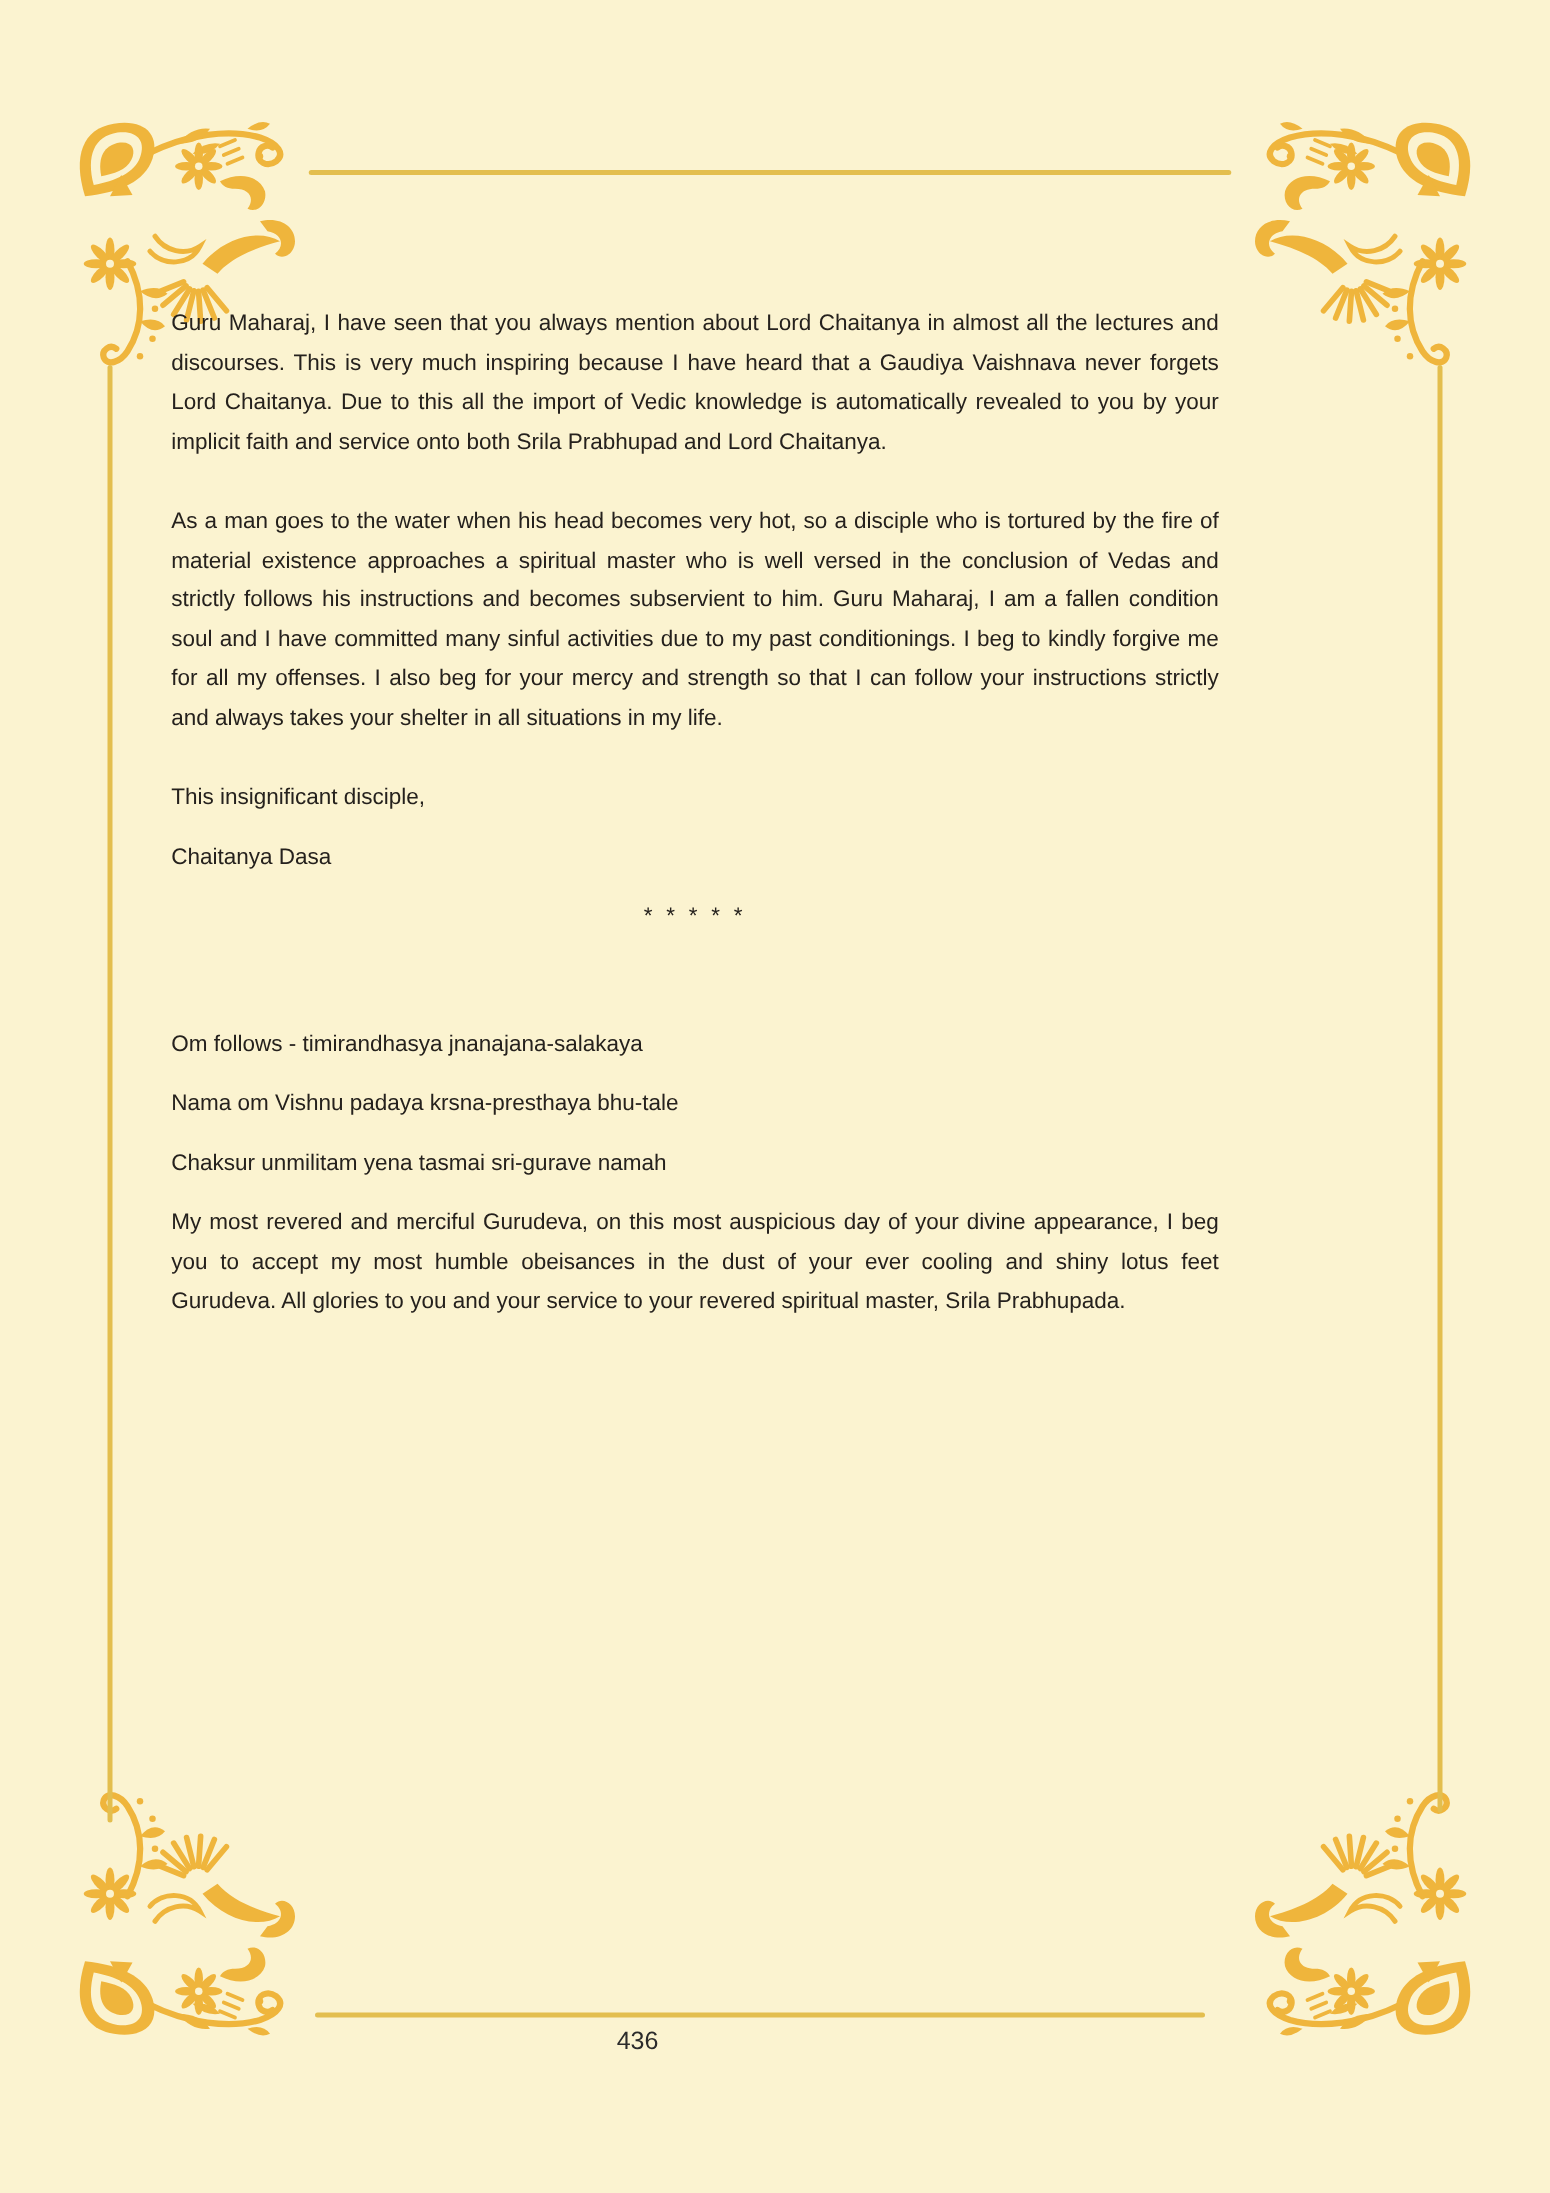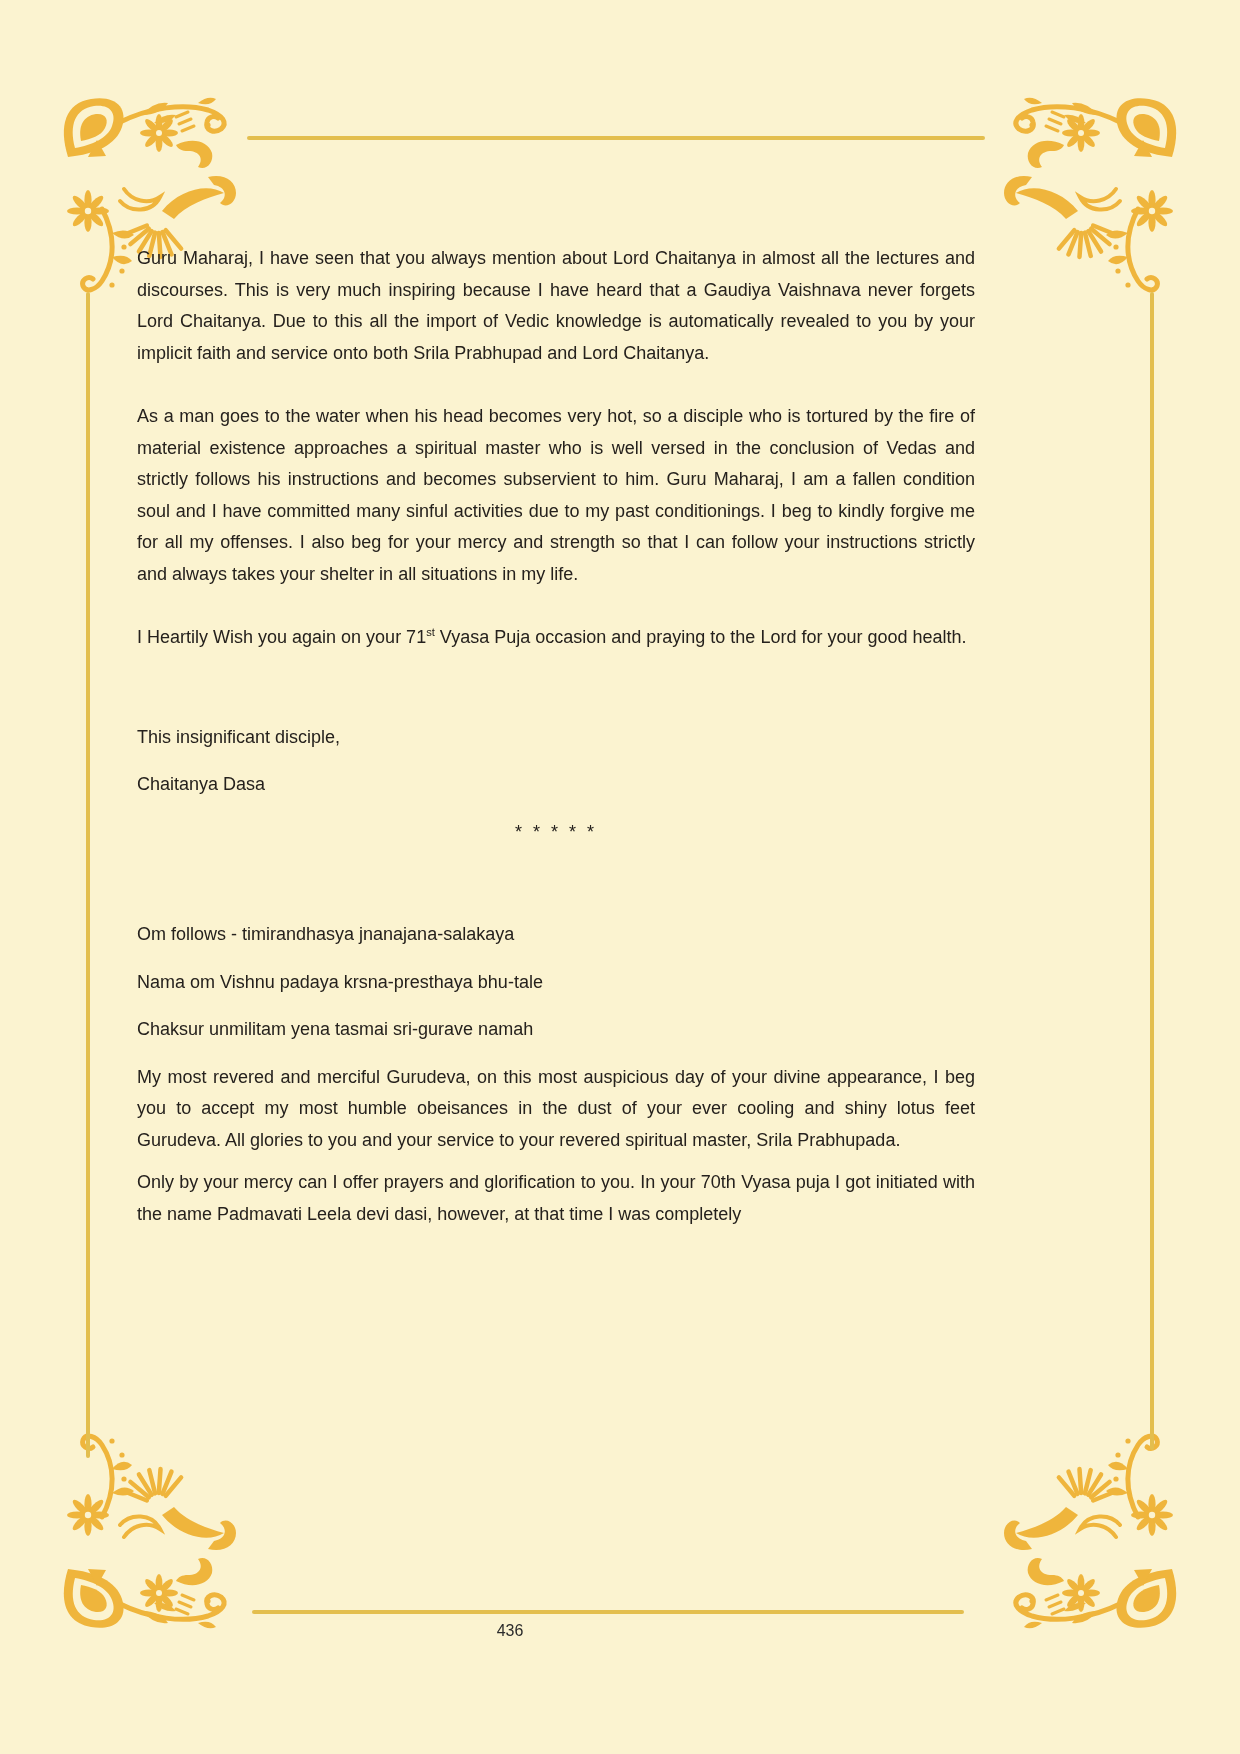--- a/index.html
+++ b/index.html
@@ -40,21 +40,21 @@
   .wish{margin-bottom:68px;}
   .signoff,.sig-name{margin-bottom:16px;}
   .sig-place{margin-bottom:63px;}
   .stars{text-align:center;letter-spacing:3px;margin-bottom:71px;}
   .mantra{margin-bottom:16px;}
   .mantra-last{margin-bottom:22px;}
   .p4{margin-bottom:11px;}
   sup{font-size:62%;line-height:0;vertical-align:super;}
   .pageno{
     position:absolute;left:0;top:1622px;width:1020px;
-    text-align:center;font-size:16px;color:#2b2b2b;
+    text-align:center;font-size:20px;color:#2b2b2b;
   }
 </style>
 </head>
 <body>
 
 <svg width="0" height="0" style="position:absolute">
   <defs>
     <symbol id="corner-ornament" viewBox="0 0 200 215">
 
       <path class="g-stroke" stroke-width="5" d="M60 30 C92 14 126 10 150 17 C165 22 170 30 163 36 C156 41 147 37 149 29 C150 24 156 22 160 25"></path>
@@ -146,27 +146,25 @@
       </svg>
   </div>
   <div class="frame-line line-top"></div>
   <div class="frame-line line-bottom"></div>
   <div class="frame-line line-left"></div>
   <div class="frame-line line-right"></div>
 
   <main class="content">
     <p class="para p1">Guru Maharaj, I have seen that you always mention about Lord Chaitanya in almost all the lectures and discourses. This is very much inspiring because I have heard that a Gaudiya Vaishnava never forgets Lord Chaitanya. Due to this all the import of Vedic knowledge is automatically revealed to you by your implicit faith and service onto both Srila Prabhupad and Lord Chaitanya.</p>
     <p class="para p2">As a man goes to the water when his head becomes very hot, so a disciple who is tortured by the fire of material existence approaches a spiritual master who is well versed in the conclusion of Vedas and strictly follows his instructions and becomes subservient to him. Guru Maharaj, I am a fallen condition soul and I have committed many sinful activities due to my past conditionings. I beg to kindly forgive me for all my offenses. I also beg for your mercy and strength so that I can follow your instructions strictly and always takes your shelter in all situations in my life.</p>
-    <p class="para wish"><span>I Heartily Wish you again on your 71</span><sup>st</sup><span> Vyasa Puja occasion and praying to the Lord for your good health.</span></p>
     <p class="signoff">This insignificant disciple,</p>
     <p class="sig-name">Chaitanya Dasa</p>
 
     <div class="stars">* * * * *</div>
 
     <p class="mantra">Om follows - timirandhasya jnanajana-salakaya</p>
     <p class="mantra">Nama om Vishnu padaya krsna-presthaya bhu-tale</p>
     <p class="mantra">Chaksur unmilitam yena tasmai sri-gurave namah</p>
     <p class="para p4">My most revered and merciful Gurudeva, on this most auspicious day of your divine appearance, I beg you to accept my most humble obeisances in the dust of your ever cooling and shiny lotus feet Gurudeva. All glories to you and your service to your revered spiritual master, Srila Prabhupada.</p>
-    <p class="para p5">Only by your mercy can I offer prayers and glorification to you. In your 70th Vyasa puja I got initiated with the name Padmavati Leela devi dasi, however, at that time I was completely</p>
   </main>
 
   <div class="pageno">436</div>
 </div>
 
 </body></html>

